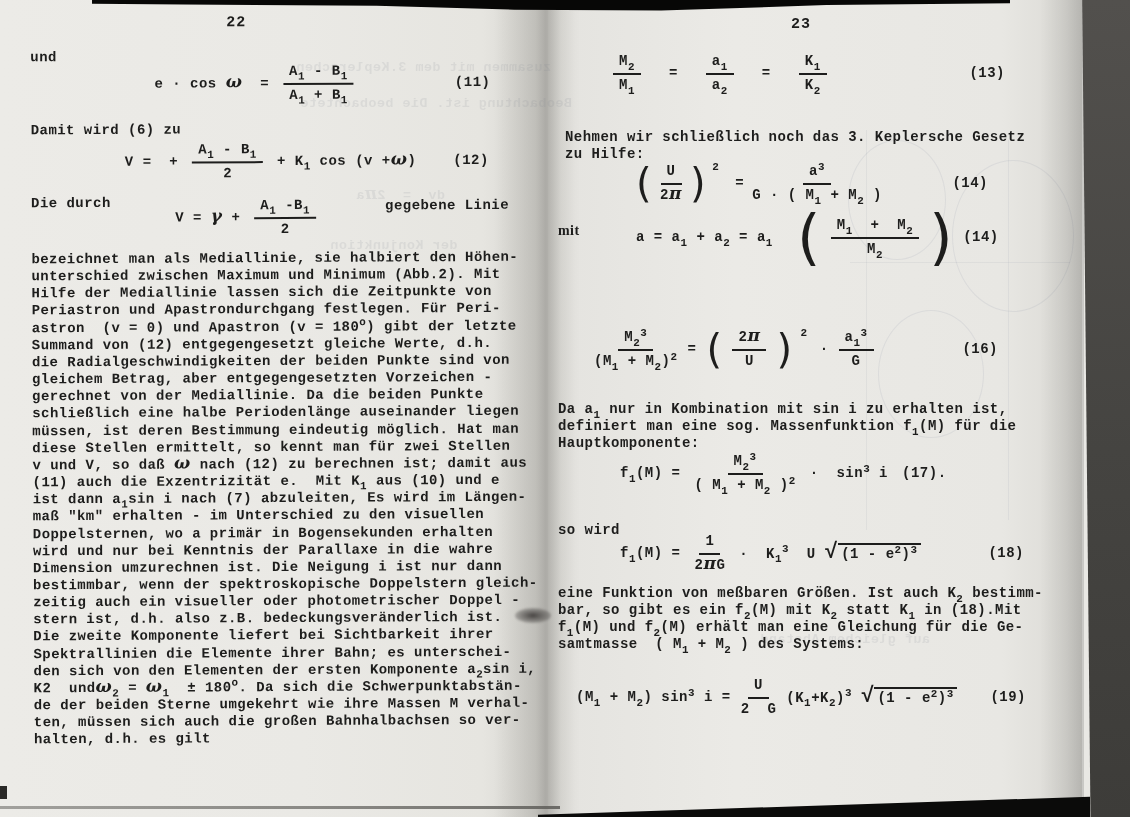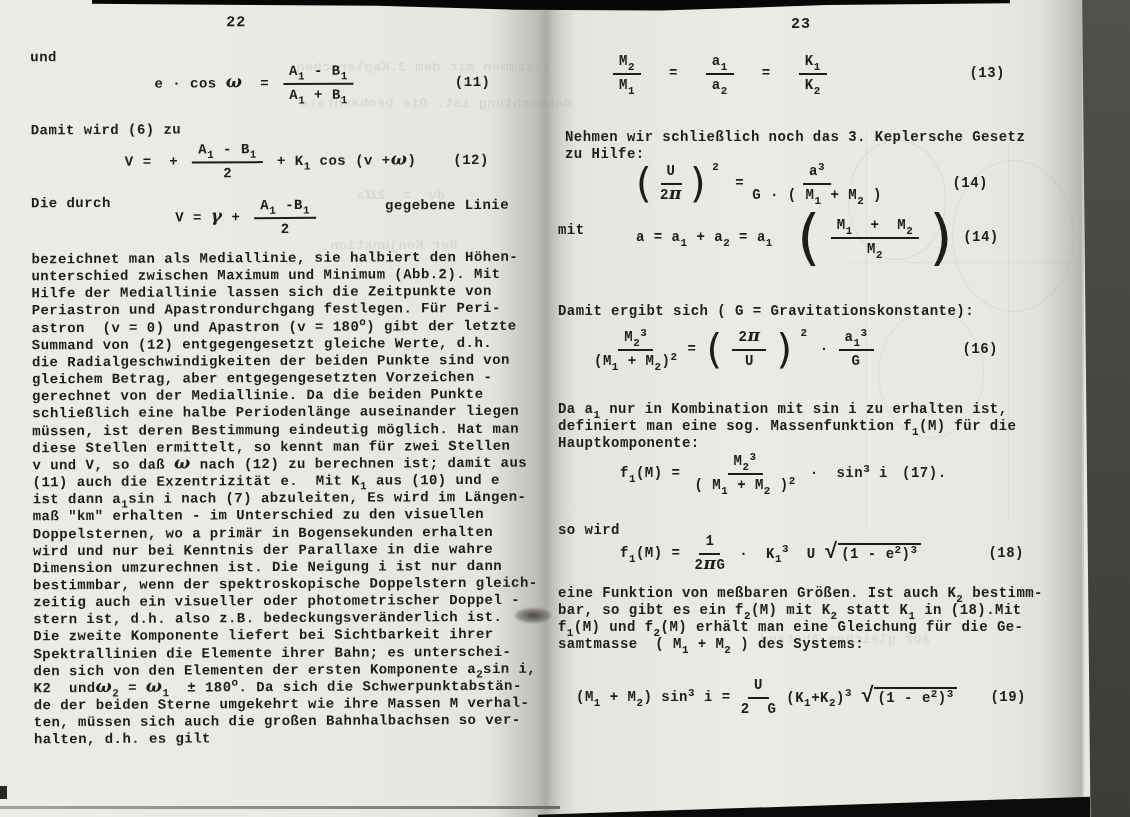--- a/index.html
+++ b/index.html
@@ -182,34 +182,33 @@
     <span class="paren paren-md">)</span>
     <span class="paren-exp">2</span>
     <span style="margin-left:6px;">=</span>
     <span class="frac" style="margin-left:0;">
       <span class="fnum">a<sup>3</sup></span>
       <span class="fden">G · ( M<sub>1</sub> + M<sub>2</sub> )</span>
     </span>
     <span class="tag">(14)</span>
   </div>
 
-  <div class="abs t" style="left:0px;top:222px;">mit</div>
+  <div class="abs t" style="left:0px;top:222px;font-family:Liberation Serif, serif;">mit</div>
 
   <div class="abs eq" style="left:78px;top:216px;width:358px;gap:10px;">
     <span>a = a<sub>1</sub> + a<sub>2</sub> = a<sub>1</sub></span>
     <span class="paren paren-lg" style="margin-left:14px;">(</span>
     <span class="frac">
       <span class="fnum">M<sub>1</sub>  +  M<sub>2</sub></span>
       <span class="fden">M<sub>2</sub></span>
     </span>
     <span class="paren paren-lg">)</span>
     <span class="tag">(14)</span>
   </div>
 
-  <div class="abs t" style="left:0px;top:303px;">Damit ergibt sich ( G = Gravitationskonstante):</div>
 
   <div class="abs eq" style="left:36px;top:328px;width:404px;gap:10px;">
     <span class="frac">
       <span class="fnum">M<sub>2</sub><sup>3</sup></span>
       <span class="fden">(M<sub>1</sub> + M<sub>2</sub>)<sup>2</sup></span>
     </span>
     <span>=</span>
     <span class="paren paren-md">(</span>
     <span class="frac">
       <span class="fnum">2<span class="hw">π</span></span>

